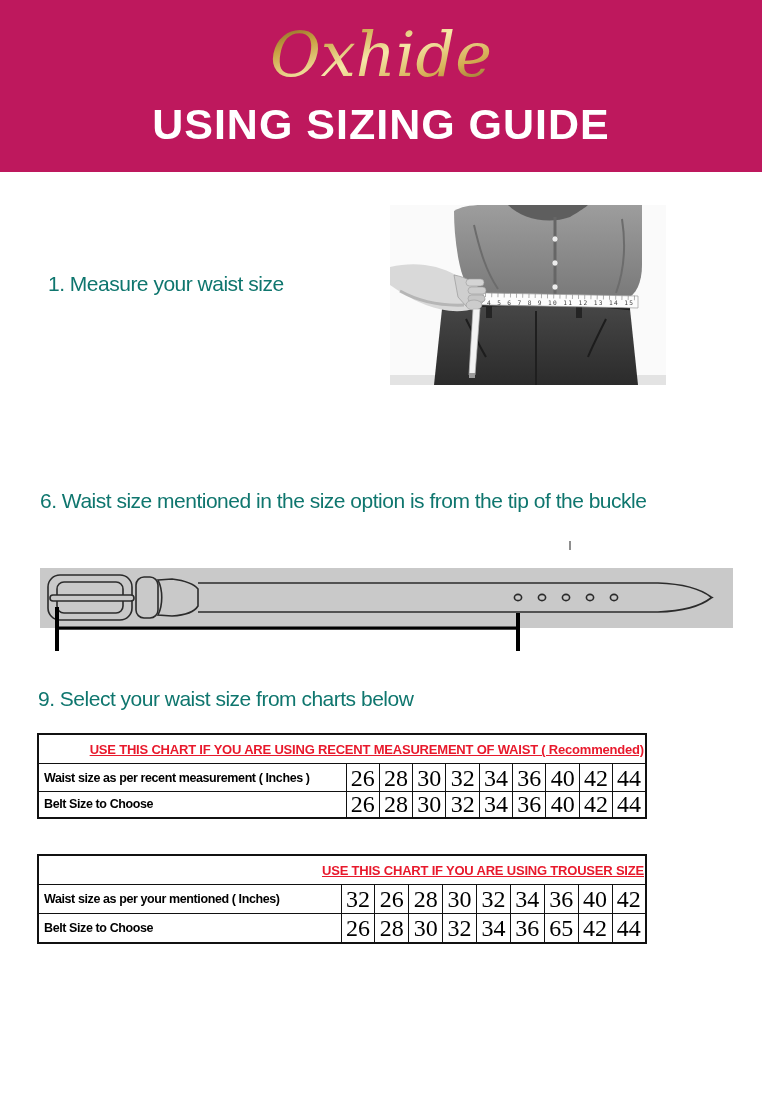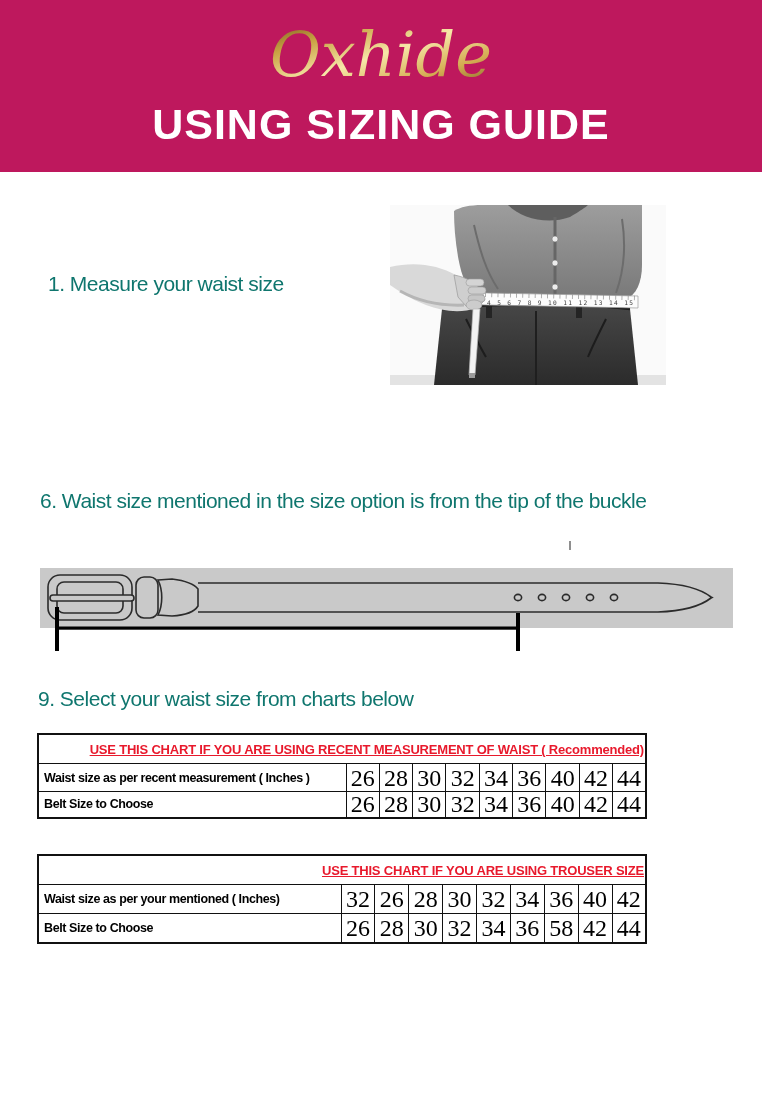--- a/index.html
+++ b/index.html
@@ -218,18 +218,18 @@
     <td class="num">42</td>
   </tr>
   <tr class="r2">
     <td class="lbl">Belt Size to Choose</td>
     <td class="num">26</td>
     <td class="num">28</td>
     <td class="num">30</td>
     <td class="num">32</td>
     <td class="num">34</td>
     <td class="num">36</td>
-    <td class="num">58</td>
+    <td class="num">65</td>
     <td class="num">42</td>
     <td class="num">44</td>
   </tr>
 </tbody>
   </table>
 
 </body></html>

